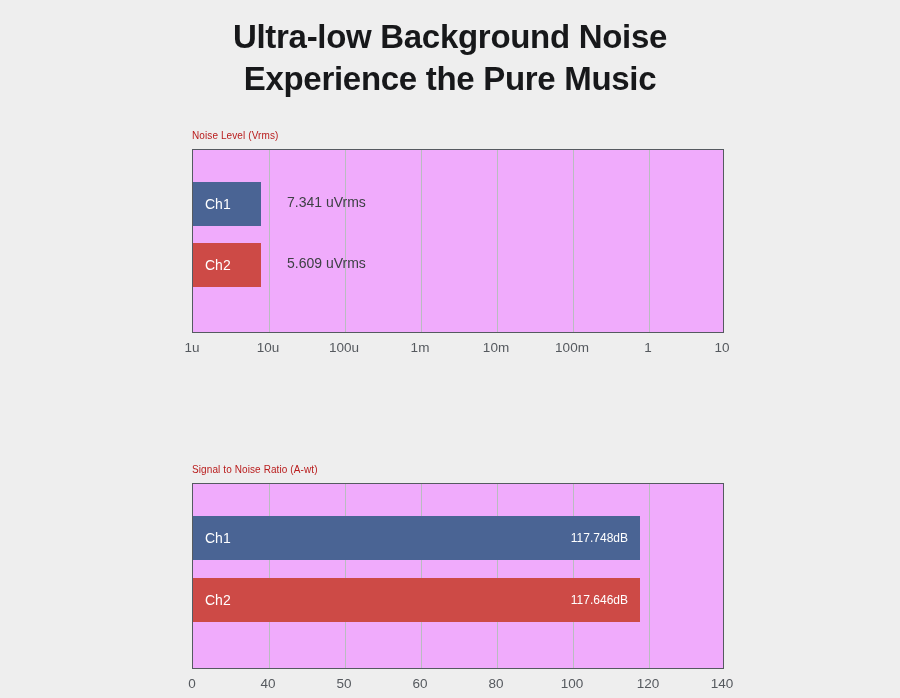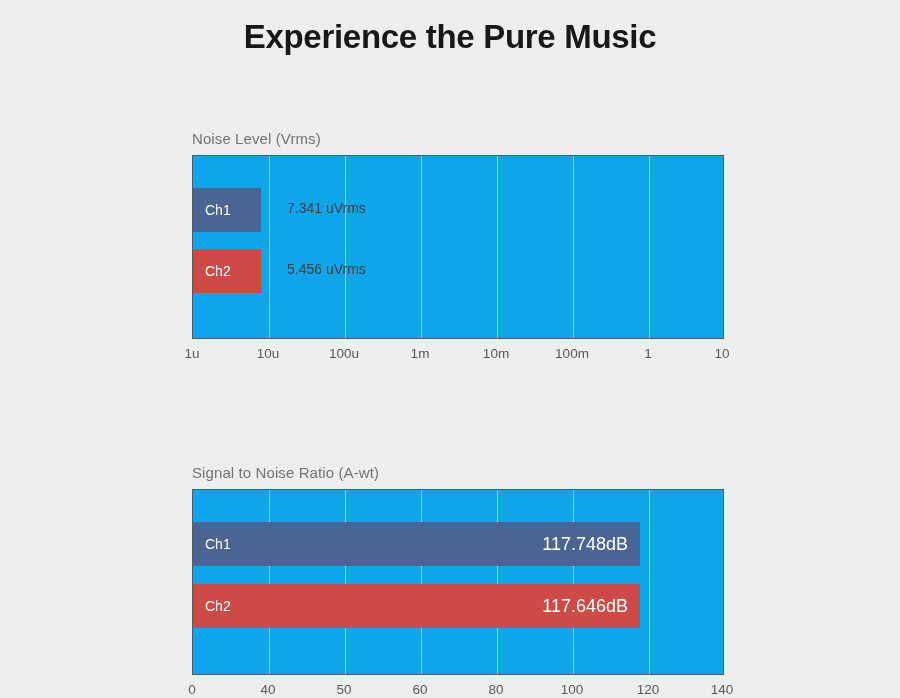--- a/index.html
+++ b/index.html
@@ -34,29 +34,29 @@
     display: block;
   }
 
   
   .chart-block {
     position: absolute;
     left: 192px;
     width: 532px;
   }
   .chart-title {
-    font-size: 15px;
-    color: #737373;
+    font-size: 10px;
+    color: #b91c1c;
     margin-bottom: 8px;
     letter-spacing: 0.1px;
   }
   .plot {
     position: relative;
     border: 1px solid #555a60;
-    background: #0ea5e9;
+    background: #f0abfc;
     box-sizing: border-box;
   }
   .gridline {
     position: absolute;
     top: 0;
     bottom: 0;
     width: 1px;
     background: #b9bcc0;
   }
   .bar {
@@ -66,21 +66,21 @@
     box-sizing: border-box;
     color: #ffffff;
     font-size: 14px;
   }
   .bar .bar-label {
     padding-left: 12px;
   }
   .bar .bar-value-inside {
     margin-left: auto;
     padding-right: 12px;
-    font-size: 18px;
+    font-size: 12px;
   }
   .bar-value-outside {
     position: absolute;
     font-size: 14px;
     color: #3d4044;
     white-space: nowrap;
   }
   .axis {
     position: relative;
     height: 24px;
@@ -100,20 +100,21 @@
   #noise-block .plot { height: 184px; }
   #snr-block { top: 436px; margin-top: 28px; }
   #snr-block .plot { height: 186px; }
 </style>
 </head>
 <body>
 
 <div class="page">
 
   <div class="heading">
+    <span class="line">Ultra-low Background Noise</span>
     <span class="line">Experience the Pure Music</span>
   </div>
 
   <div class="chart-block" id="noise-block">
     <div class="chart-title">Noise Level (Vrms)</div>
     <div class="plot">
       <div class="gridline" style="left:76px;"></div>
       <div class="gridline" style="left:152px;"></div>
       <div class="gridline" style="left:228px;"></div>
       <div class="gridline" style="left:304px;"></div>
@@ -121,21 +122,21 @@
       <div class="gridline" style="left:456px;"></div>
 
       <div class="bar" style="left:0px; top:32px; width:68px; height:44px; background:#4a6494;">
         <span class="bar-label">Ch1</span>
       </div>
       <div class="bar-value-outside" style="left:94px; top:44px;">7.341 uVrms</div>
 
       <div class="bar" style="left:0px; top:93px; width:68px; height:44px; background:#cd4a46;">
         <span class="bar-label">Ch2</span>
       </div>
-      <div class="bar-value-outside" style="left:94px; top:105px;">5.456 uVrms</div>
+      <div class="bar-value-outside" style="left:94px; top:105px;">5.609 uVrms</div>
     </div>
     <div class="axis">
       <span class="tick" style="left:0px;">1u</span>
       <span class="tick" style="left:76px;">10u</span>
       <span class="tick" style="left:152px;">100u</span>
       <span class="tick" style="left:228px;">1m</span>
       <span class="tick" style="left:304px;text-align:right;">10m</span>
       <span class="tick" style="left:380px;">100m</span>
       <span class="tick" style="left:456px;">1</span>
       <span class="tick" style="left:530px;">10</span>

